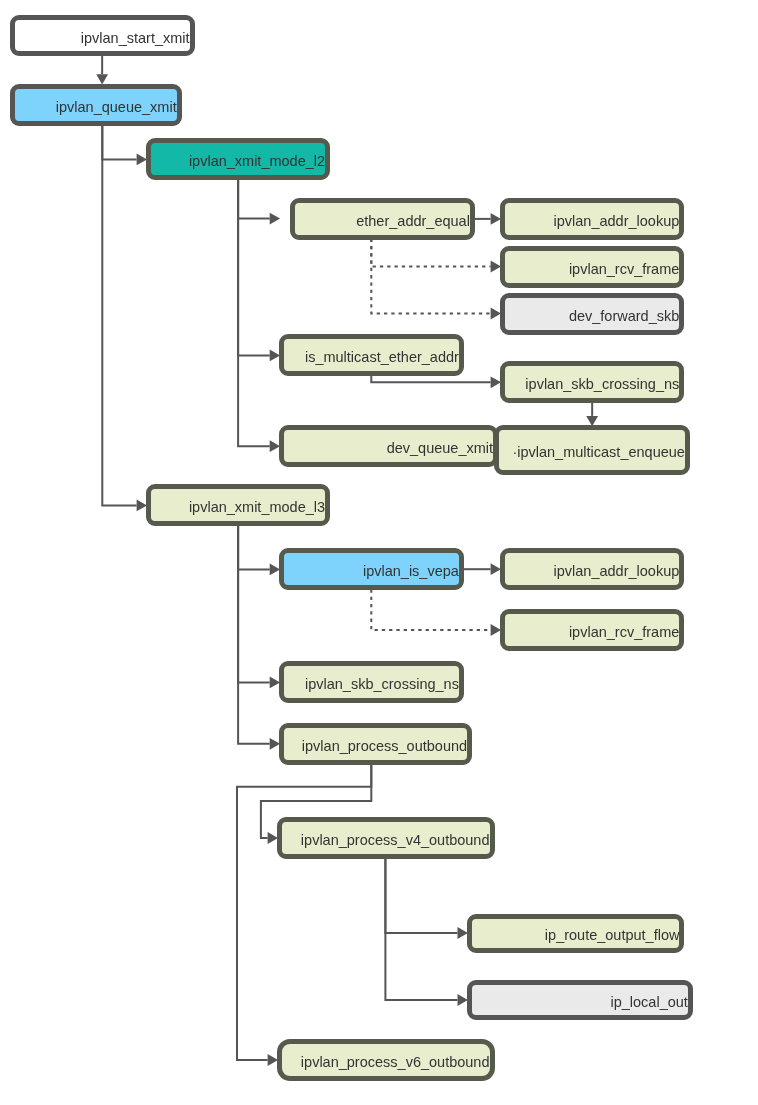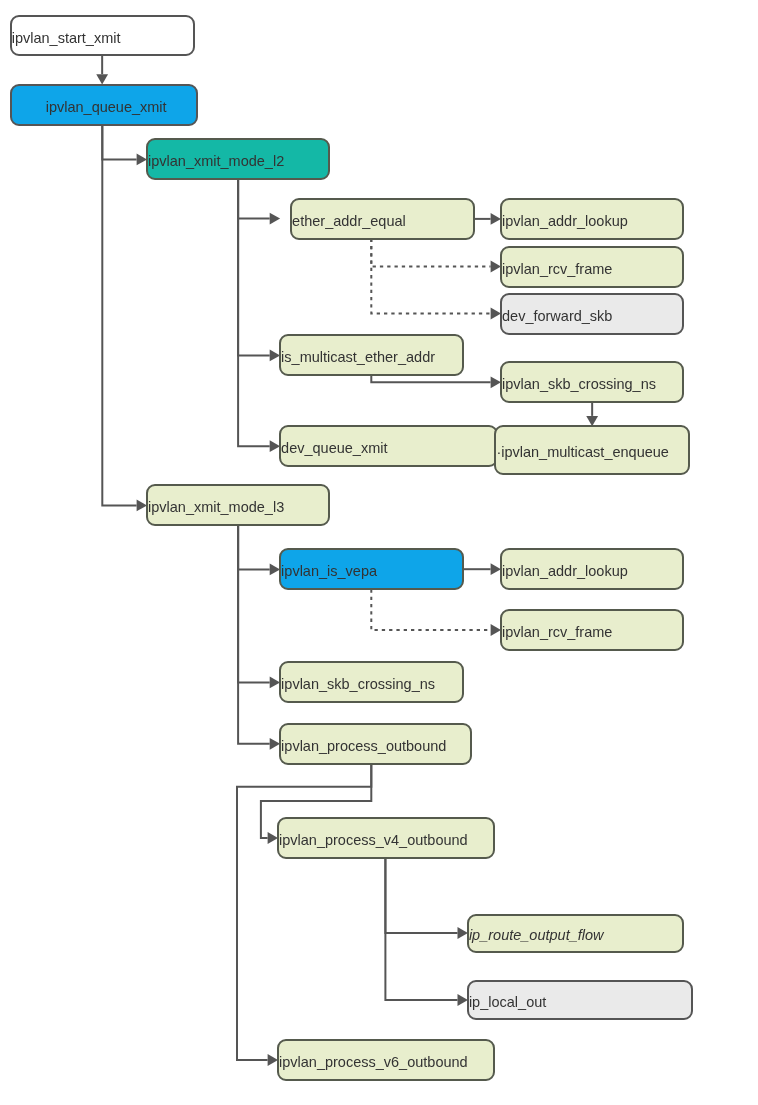--- a/index.html
+++ b/index.html
@@ -2,21 +2,21 @@
 <html><head>
 <meta charset="utf-8">
 <style>
   html,body{margin:0;padding:0;background:#ffffff;}
   #canvas{position:relative;width:758px;height:1105px;background:#ffffff;overflow:hidden;
     font-family:"Liberation Sans",sans-serif;-webkit-font-smoothing:antialiased;}
   #edge-layer{position:absolute;left:0;top:0;width:758px;height:1105px;overflow:visible;}
   .edge-line{fill:none;stroke-width:2;}
   .arrowhead{stroke:none;}
   .node{position:absolute;box-sizing:border-box;display:flex;align-items:center;
-    justify-content:flex-start;border:2px solid #0c4a6e;border-radius:9px;
+    justify-content:flex-end;border:5px solid #0c4a6e;border-radius:9px;
     font-size:14.5px;white-space:nowrap;line-height:normal;}
   .node-label{display:block;transform:translateY(1.5px);}
 </style>
 </head>
 <body>
 
 <div id="canvas" style="width: 758px; height: 1105px; background: rgb(255, 255, 255);">
   <svg id="edge-layer" viewBox="0 0 758 1105">
       <g>
         <path class="edge-line" d="M 102.15 55.4 L 102.15 74.2" stroke="#555555"></path>
@@ -95,21 +95,21 @@
         <polygon class="arrowhead" points="467.9,933 457.5,927.1 457.5,938.9" fill="#555555"></polygon>
       </g>
       <g>
         <path class="edge-line" d="M 385.4 858 L 385.4 1000 L 457.5 1000" stroke="#555555"></path>
         <polygon class="arrowhead" points="467.9,1000 457.5,994.1 457.5,1005.9" fill="#555555"></polygon>
       </g>
     </svg>
 <div class="node" style="left: 9.7px; top: 14.8px; width: 184.9px; height: 41.6px; background: rgb(255, 255, 255); border-color: rgb(85, 85, 85); color: rgb(51, 51, 51);">
       <span class="node-label">ipvlan_start_xmit</span>
     </div>
-    <div class="node" style="left: 9.7px; top: 83.6px; width: 188px; height: 42.1px; background: #0ea5e9; border-color: rgb(85, 85, 85); color: rgb(51, 51, 51); padding-left: 34px;">
+    <div class="node" style="left: 9.7px; top: 83.6px; width: 172px; height: 42.1px; background: #7dd3fc; border-color: rgb(85, 85, 85); color: rgb(51, 51, 51); padding-left: 34px;">
       <span class="node-label">ipvlan_queue_xmit</span>
     </div>
     <div class="node" style="left: 146px; top: 138.4px; width: 184.1px; height: 42px; background: #14b8a6; border-color: rgb(85, 90, 77); color: rgb(51, 51, 51);">
       <span class="node-label">ipvlan_xmit_mode_l2</span>
     </div>
     <div class="node" style="left: 279.1px; top: 197.6px; width: 184.8px; height: 42px; background: rgb(232, 238, 205); border-color: rgb(85, 90, 77); color: rgb(51, 51, 51); margin-left: 11px;">
       <span class="node-label">ether_addr_equal</span>
     </div>
     <div class="node" style="left: 500px; top: 197.9px; width: 184.3px; height: 42px; background: rgb(232, 238, 205); border-color: rgb(85, 90, 77); color: rgb(51, 51, 51);">
       <span class="node-label">ipvlan_addr_lookup</span>
@@ -128,40 +128,40 @@
     </div>
     <div class="node" style="left: 279.1px; top: 425.2px; width: 219px; height: 42px; background: rgb(232, 238, 205); border-color: rgb(85, 90, 77); color: rgb(51, 51, 51);">
       <span class="node-label">dev_queue_xmit</span>
     </div>
     <div class="node" style="left: 494.4px; top: 425.3px; width: 195.5px; height: 50px; background: rgb(232, 238, 205); border-color: rgb(85, 90, 77); color: rgb(51, 51, 51);">
       <span class="node-label">·ipvlan_multicast_enqueue</span>
     </div>
     <div class="node" style="left: 146px; top: 484.4px; width: 184.1px; height: 42px; background: rgb(232, 238, 205); border-color: rgb(85, 90, 77); color: rgb(51, 51, 51);">
       <span class="node-label">ipvlan_xmit_mode_l3</span>
     </div>
-    <div class="node" style="left: 279.1px; top: 548.4px; width: 184.8px; height: 42px; background: #0ea5e9; border-color: rgb(85, 90, 77); color: rgb(51, 51, 51);">
+    <div class="node" style="left: 279.1px; top: 548.4px; width: 184.8px; height: 42px; background: #7dd3fc; border-color: rgb(85, 90, 77); color: rgb(51, 51, 51);">
       <span class="node-label">ipvlan_is_vepa</span>
     </div>
     <div class="node" style="left: 500px; top: 548.2px; width: 184.3px; height: 42px; background: rgb(232, 238, 205); border-color: rgb(85, 90, 77); color: rgb(51, 51, 51);">
       <span class="node-label">ipvlan_addr_lookup</span>
     </div>
     <div class="node" style="left: 500px; top: 609px; width: 184.3px; height: 42px; background: rgb(232, 238, 205); border-color: rgb(85, 90, 77); color: rgb(51, 51, 51);">
       <span class="node-label">ipvlan_rcv_frame</span>
     </div>
     <div class="node" style="left: 279.1px; top: 661.4px; width: 184.8px; height: 42px; background: rgb(232, 238, 205); border-color: rgb(85, 90, 77); color: rgb(51, 51, 51);">
       <span class="node-label">ipvlan_skb_crossing_ns</span>
     </div>
     <div class="node" style="left: 279.1px; top: 722.8px; width: 193px; height: 42px; background: rgb(232, 238, 205); border-color: rgb(85, 90, 77); color: rgb(51, 51, 51);">
       <span class="node-label">ipvlan_process_outbound</span>
     </div>
     <div class="node" style="left: 277px; top: 817px; width: 217.5px; height: 42px; background: rgb(232, 238, 205); border-color: rgb(85, 90, 77); color: rgb(51, 51, 51);">
       <span class="node-label">ipvlan_process_v4_outbound</span>
     </div>
-    <div class="node" style="left: 466.9px; top: 913.5px; width: 217.6px; height: 39px; background: rgb(232, 238, 205); border-color: rgb(85, 90, 77); color: rgb(51, 51, 51); font-style: italic;">
+    <div class="node" style="left: 466.9px; top: 913.5px; width: 217.6px; height: 39px; background: rgb(232, 238, 205); border-color: rgb(85, 90, 77); color: rgb(51, 51, 51);">
       <span class="node-label">ip_route_output_flow</span>
     </div>
     <div class="node" style="left: 466.9px; top: 979.8px; width: 226px; height: 40.4px; background: rgb(234, 234, 234); border-color: rgb(85, 85, 85); color: rgb(51, 51, 51);">
       <span class="node-label">ip_local_out</span>
     </div>
-    <div class="node" style="left: 277px; top: 1039px; width: 217.5px; height: 42px; background: rgb(232, 238, 205); border-color: rgb(85, 90, 77); color: rgb(51, 51, 51);">
+    <div class="node" style="left: 277px; top: 1039px; width: 217.5px; height: 42px; background: rgb(232, 238, 205); border-color: rgb(85, 90, 77); color: rgb(51, 51, 51); border-radius: 13px;">
       <span class="node-label">ipvlan_process_v6_outbound</span>
     </div>
   </div>
 
 </body></html>

